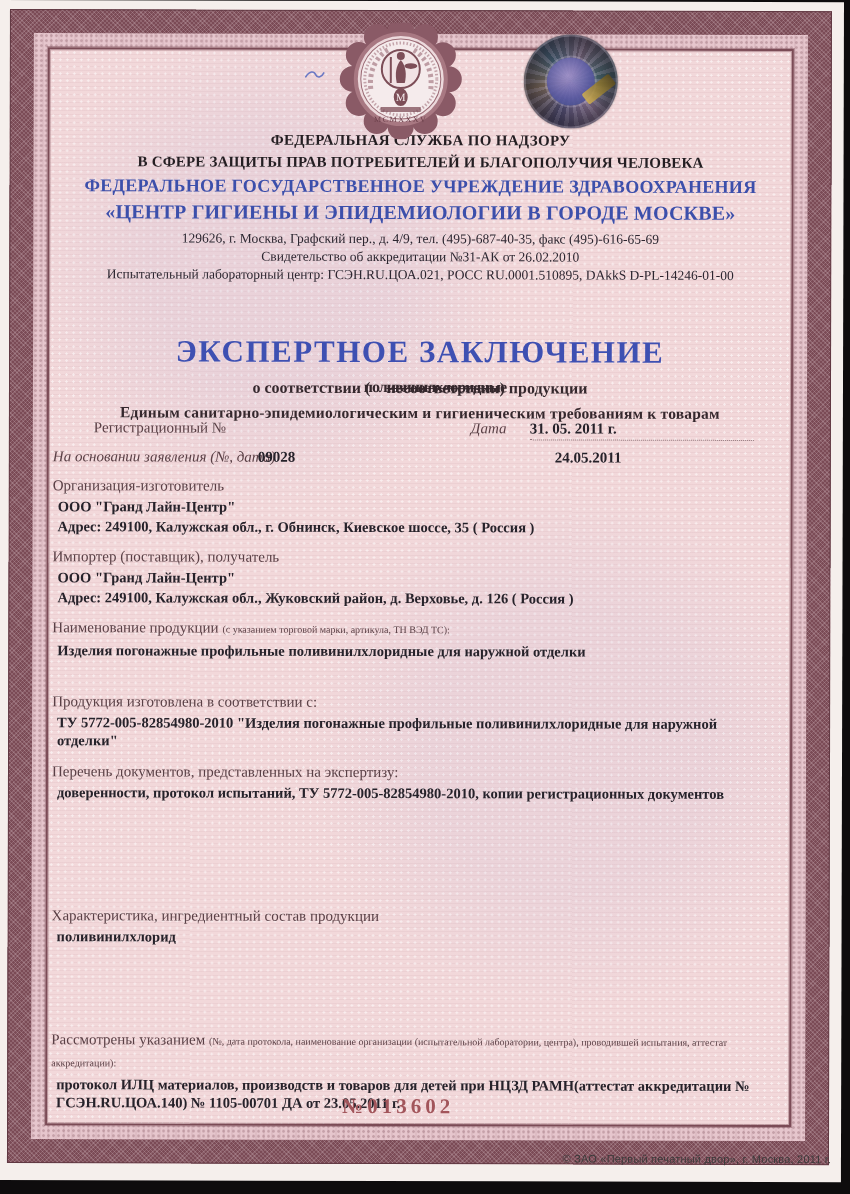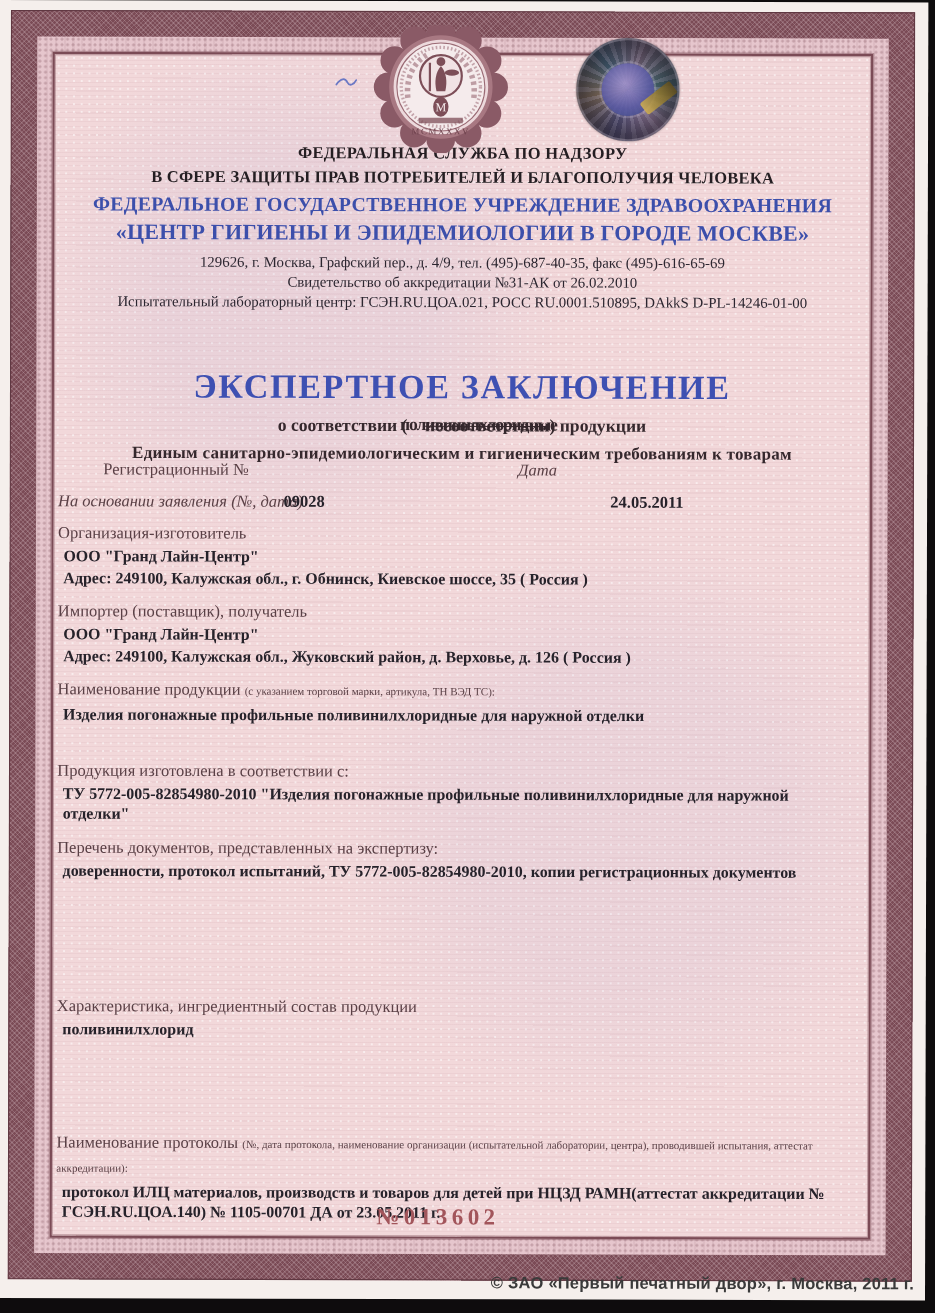--- a/index.html
+++ b/index.html
@@ -119,23 +119,23 @@
   .sec.char{top:856px;}
   .sec.prot{top:980px;}
 
   
   .serial{
     position:absolute;left:0;top:1044px;width:100%;text-align:center;
     transform:translateX(-20px);
     font-size:21px;color:#a2555b;letter-spacing:4px;font-weight:bold;
   }
   .copyright{
-    position:absolute;right:10px;bottom:6px;
+    position:absolute;right:10px;bottom:17px;
     font-family:"Liberation Sans", sans-serif;
-    font-size:15px;font-weight:bold;color:#3a3a3a;letter-spacing:.2px;
+    font-size:11px;font-weight:normal;color:#3a3a3a;letter-spacing:.2px;
   }
 </style>
 </head>
 <body>
 
 <div class="paper">
   <div class="band">
     <div class="lace">
       <div class="inner">
         <div class="content">
@@ -152,20 +152,21 @@
 
           <div class="ttl">
             <div class="main">ЭКСПЕРТНОЕ ЗАКЛЮЧЕНИЕ</div>
             <div class="sub"><span>о соответствии (</span><span class="struck"><span>несоответствии</span><span class="xover">поливинилхлоридные</span></span><span>) продукции</span></div>
             <div class="sub2">Единым санитарно-эпидемиологическим и гигиеническим требованиям к товарам</div>
           </div>
 
           <div class="row reg">
             <span class="lab">Регистрационный №</span>
             <span class="lab d">Дата</span>
+            <span class="val v2 uline">31. 05. 2011 г.</span>
           </div>
 
           <div class="row basis">
             <span class="lab">На основании заявления (№, дата)</span>
             <span class="val v1">09028</span>
             <span class="val v2">24.05.2011</span>
           </div>
 
           <div class="sec org">
             <div class="slab">Организация-изготовитель</div>
@@ -193,21 +194,21 @@
             <div class="slab">Перечень документов, представленных на экспертизу:</div>
             <div class="line">доверенности, протокол испытаний, ТУ 5772-005-82854980-2010, копии регистрационных документов</div>
           </div>
 
           <div class="sec char">
             <div class="slab">Характеристика, ингредиентный состав продукции</div>
             <div class="line">поливинилхлорид</div>
           </div>
 
           <div class="sec prot">
-            <div class="slab"><span>Наименование протоколы</span> <span class="small">(№, дата протокола, наименование организации (испытательной лаборатории, центра), проводившей испытания, аттестат аккредитации):</span></div>
+            <div class="slab"><span>Рассмотрены указанием</span> <span class="small">(№, дата протокола, наименование организации (испытательной лаборатории, центра), проводившей испытания, аттестат аккредитации):</span></div>
             <div class="line">протокол ИЛЦ материалов, производств и товаров для детей при НЦЗД РАМН(аттестат аккредитации № ГСЭН.RU.ЦОА.140) № 1105-00701 ДА от 23.05.2011 г.</div>
           </div>
 
           <div class="serial">№013602</div>
 
         </div>
       </div>
     </div>
   </div>
 

